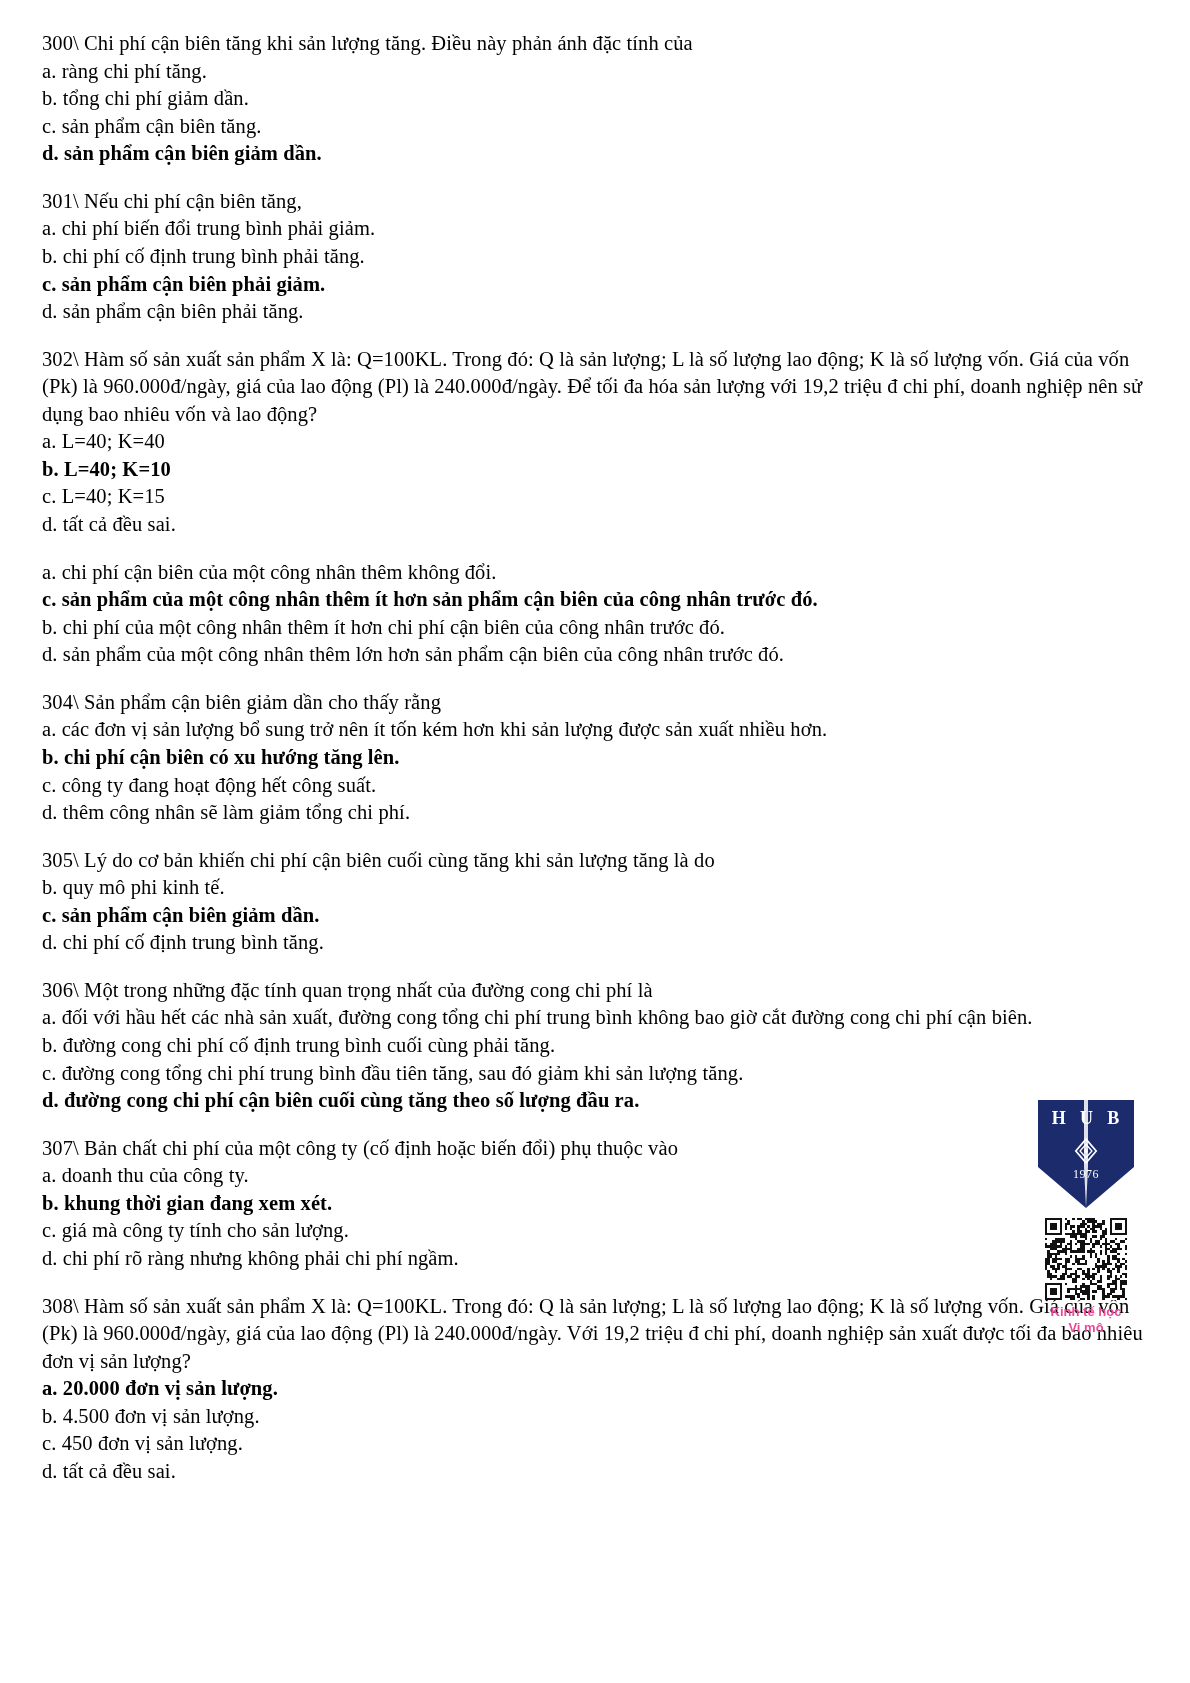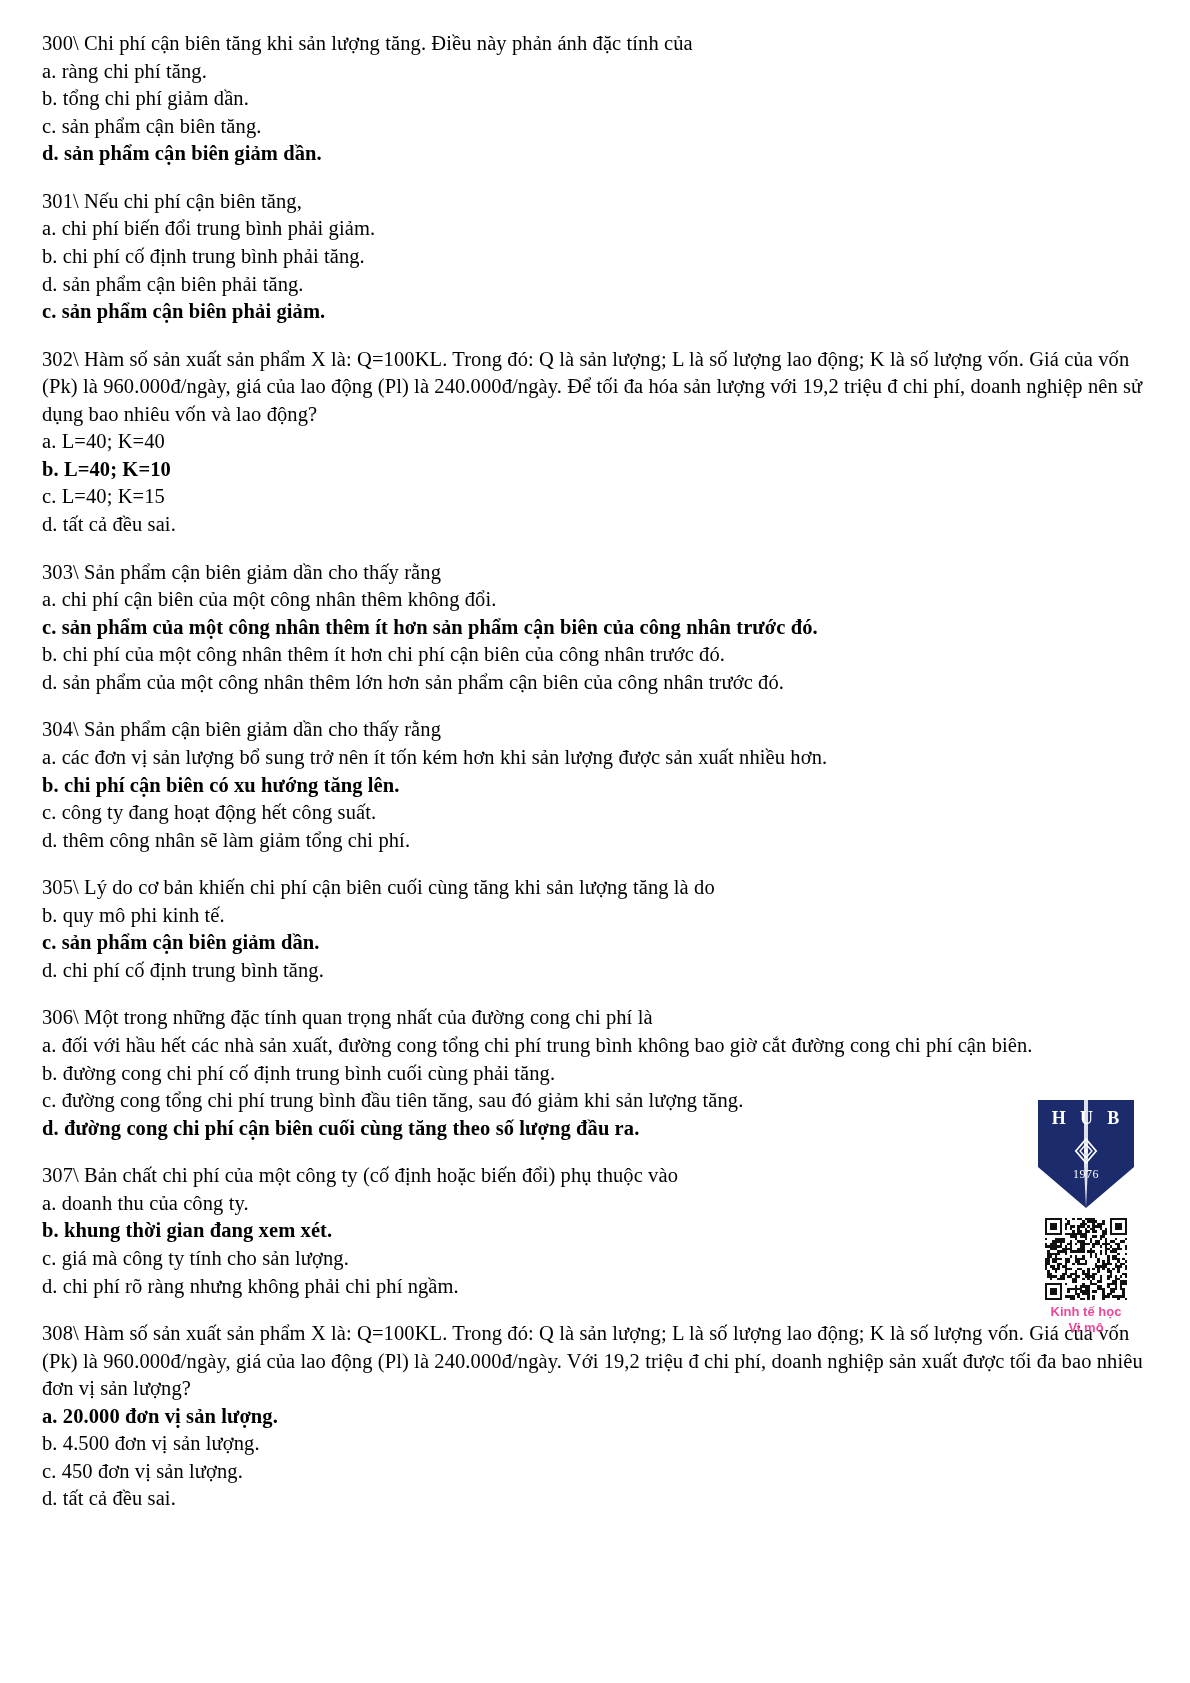--- a/index.html
+++ b/index.html
@@ -128,32 +128,31 @@
         <div class="stem">300\ Chi phí cận biên tăng khi sản lượng tăng. Điều này phản ánh đặc tính của</div>
         <div class="line">a. ràng chi phí tăng.</div>
         <div class="line">b. tổng chi phí giảm dần.</div>
         <div class="line">c. sản phẩm cận biên tăng.</div>
         <div class="line bold">d. sản phẩm cận biên giảm dần.</div>
       </div>
       <div class="qblock">
         <div class="stem">301\ Nếu chi phí cận biên tăng,</div>
         <div class="line">a. chi phí biến đổi trung bình phải giảm.</div>
         <div class="line">b. chi phí cố định trung bình phải tăng.</div>
+        <div class="line bold">c. sản phẩm cận biên phải giảm.</div>
         <div class="line">d. sản phẩm cận biên phải tăng.</div>
-        <div class="line bold">c. sản phẩm cận biên phải giảm.</div>
       </div>
       <div class="qblock">
         <div class="stem">302\ Hàm số sản xuất sản phẩm X là: Q=100KL. Trong đó: Q là sản lượng; L là số lượng lao động; K là số lượng vốn. Giá của vốn (Pk) là 960.000đ/ngày, giá của lao động (Pl) là 240.000đ/ngày. Để tối đa hóa sản lượng với 19,2 triệu đ chi phí, doanh nghiệp nên sử dụng bao nhiêu vốn và lao động?</div>
         <div class="line"> a. L=40; K=40</div>
         <div class="line bold">b. L=40; K=10</div>
         <div class="line">c. L=40; K=15</div>
         <div class="line">d. tất cả đều sai.</div>
       </div>
       <div class="qblock">
-        <div class="stem">303\ Sản phẩm cận biên giảm dần cho thấy rằng</div>
         <div class="line">a. chi phí cận biên của một công nhân thêm không đổi.</div>
         <div class="line bold">c. sản phẩm của một công nhân thêm ít hơn sản phẩm cận biên của công nhân trước đó.</div>
         <div class="line">b. chi phí của một công nhân thêm ít hơn chi phí cận biên của công nhân trước đó.</div>
         <div class="line">d. sản phẩm của một công nhân thêm lớn hơn sản phẩm cận biên của công nhân trước đó.</div>
       </div>
       <div class="qblock">
         <div class="stem">304\ Sản phẩm cận biên giảm dần cho thấy rằng</div>
         <div class="line">a. các đơn vị sản lượng bổ sung trở nên ít tốn kém hơn khi sản lượng được sản xuất nhiều hơn.</div>
         <div class="line bold">b. chi phí cận biên có xu hướng tăng lên.</div>
         <div class="line">c. công ty đang hoạt động hết công suất.</div>

